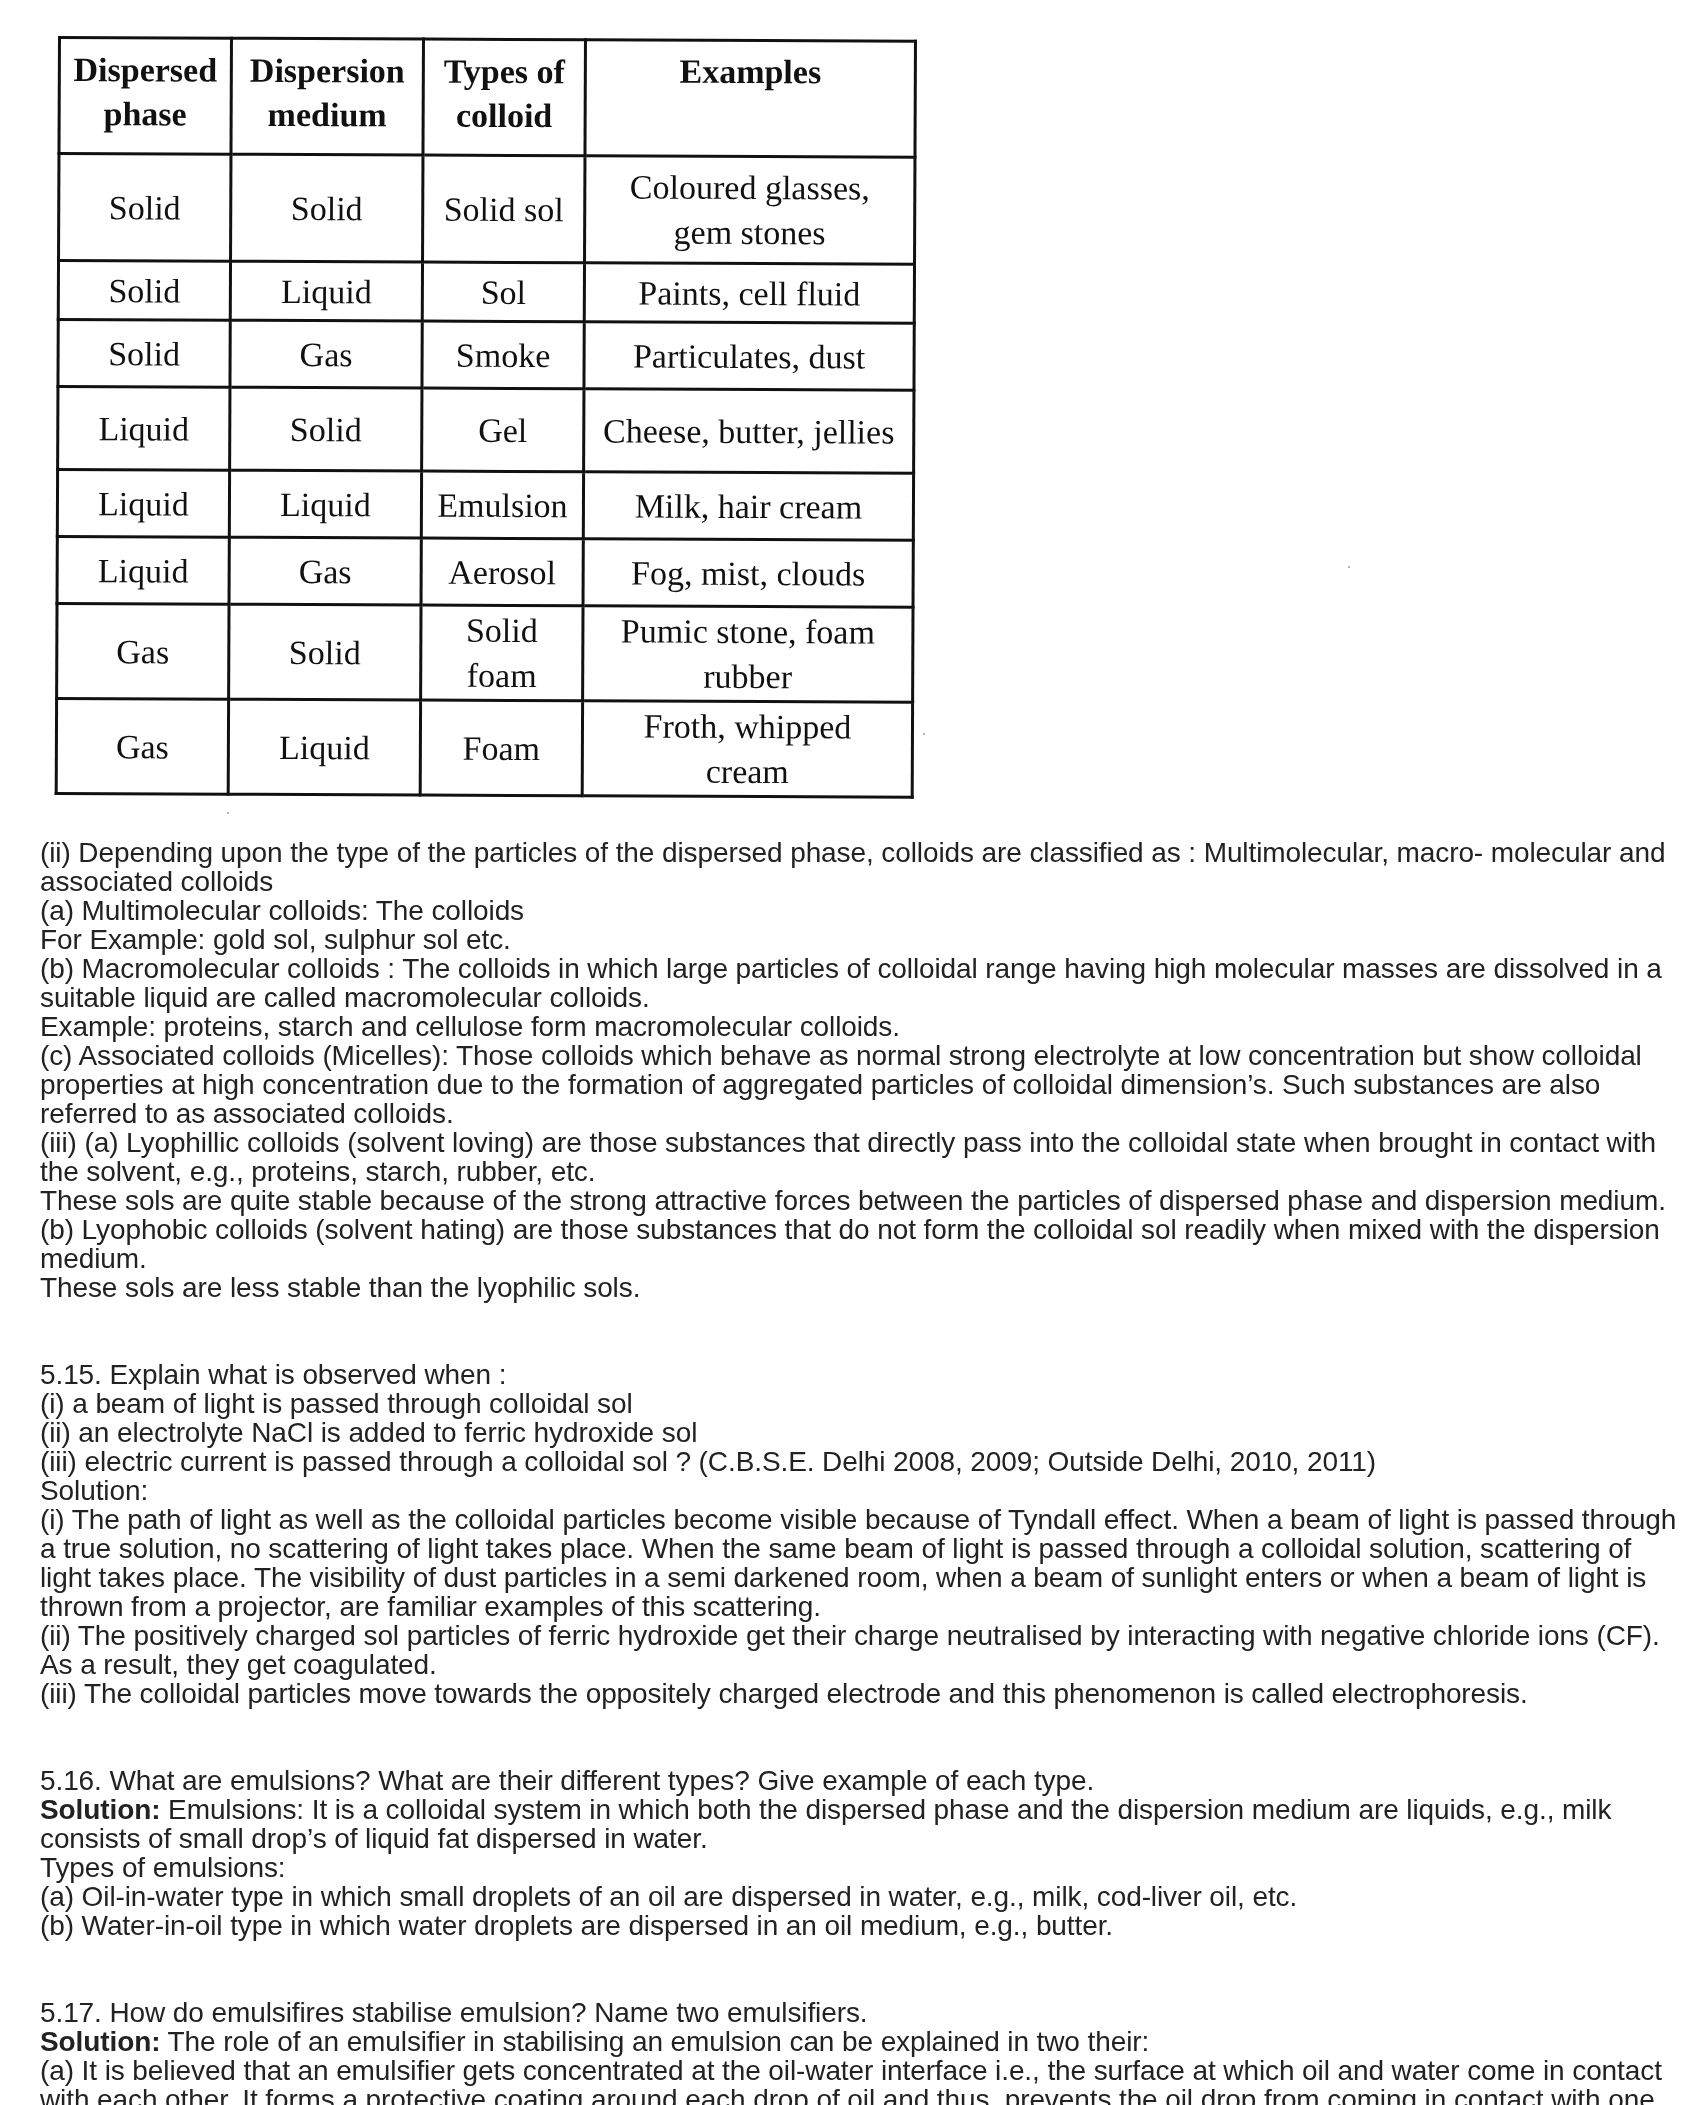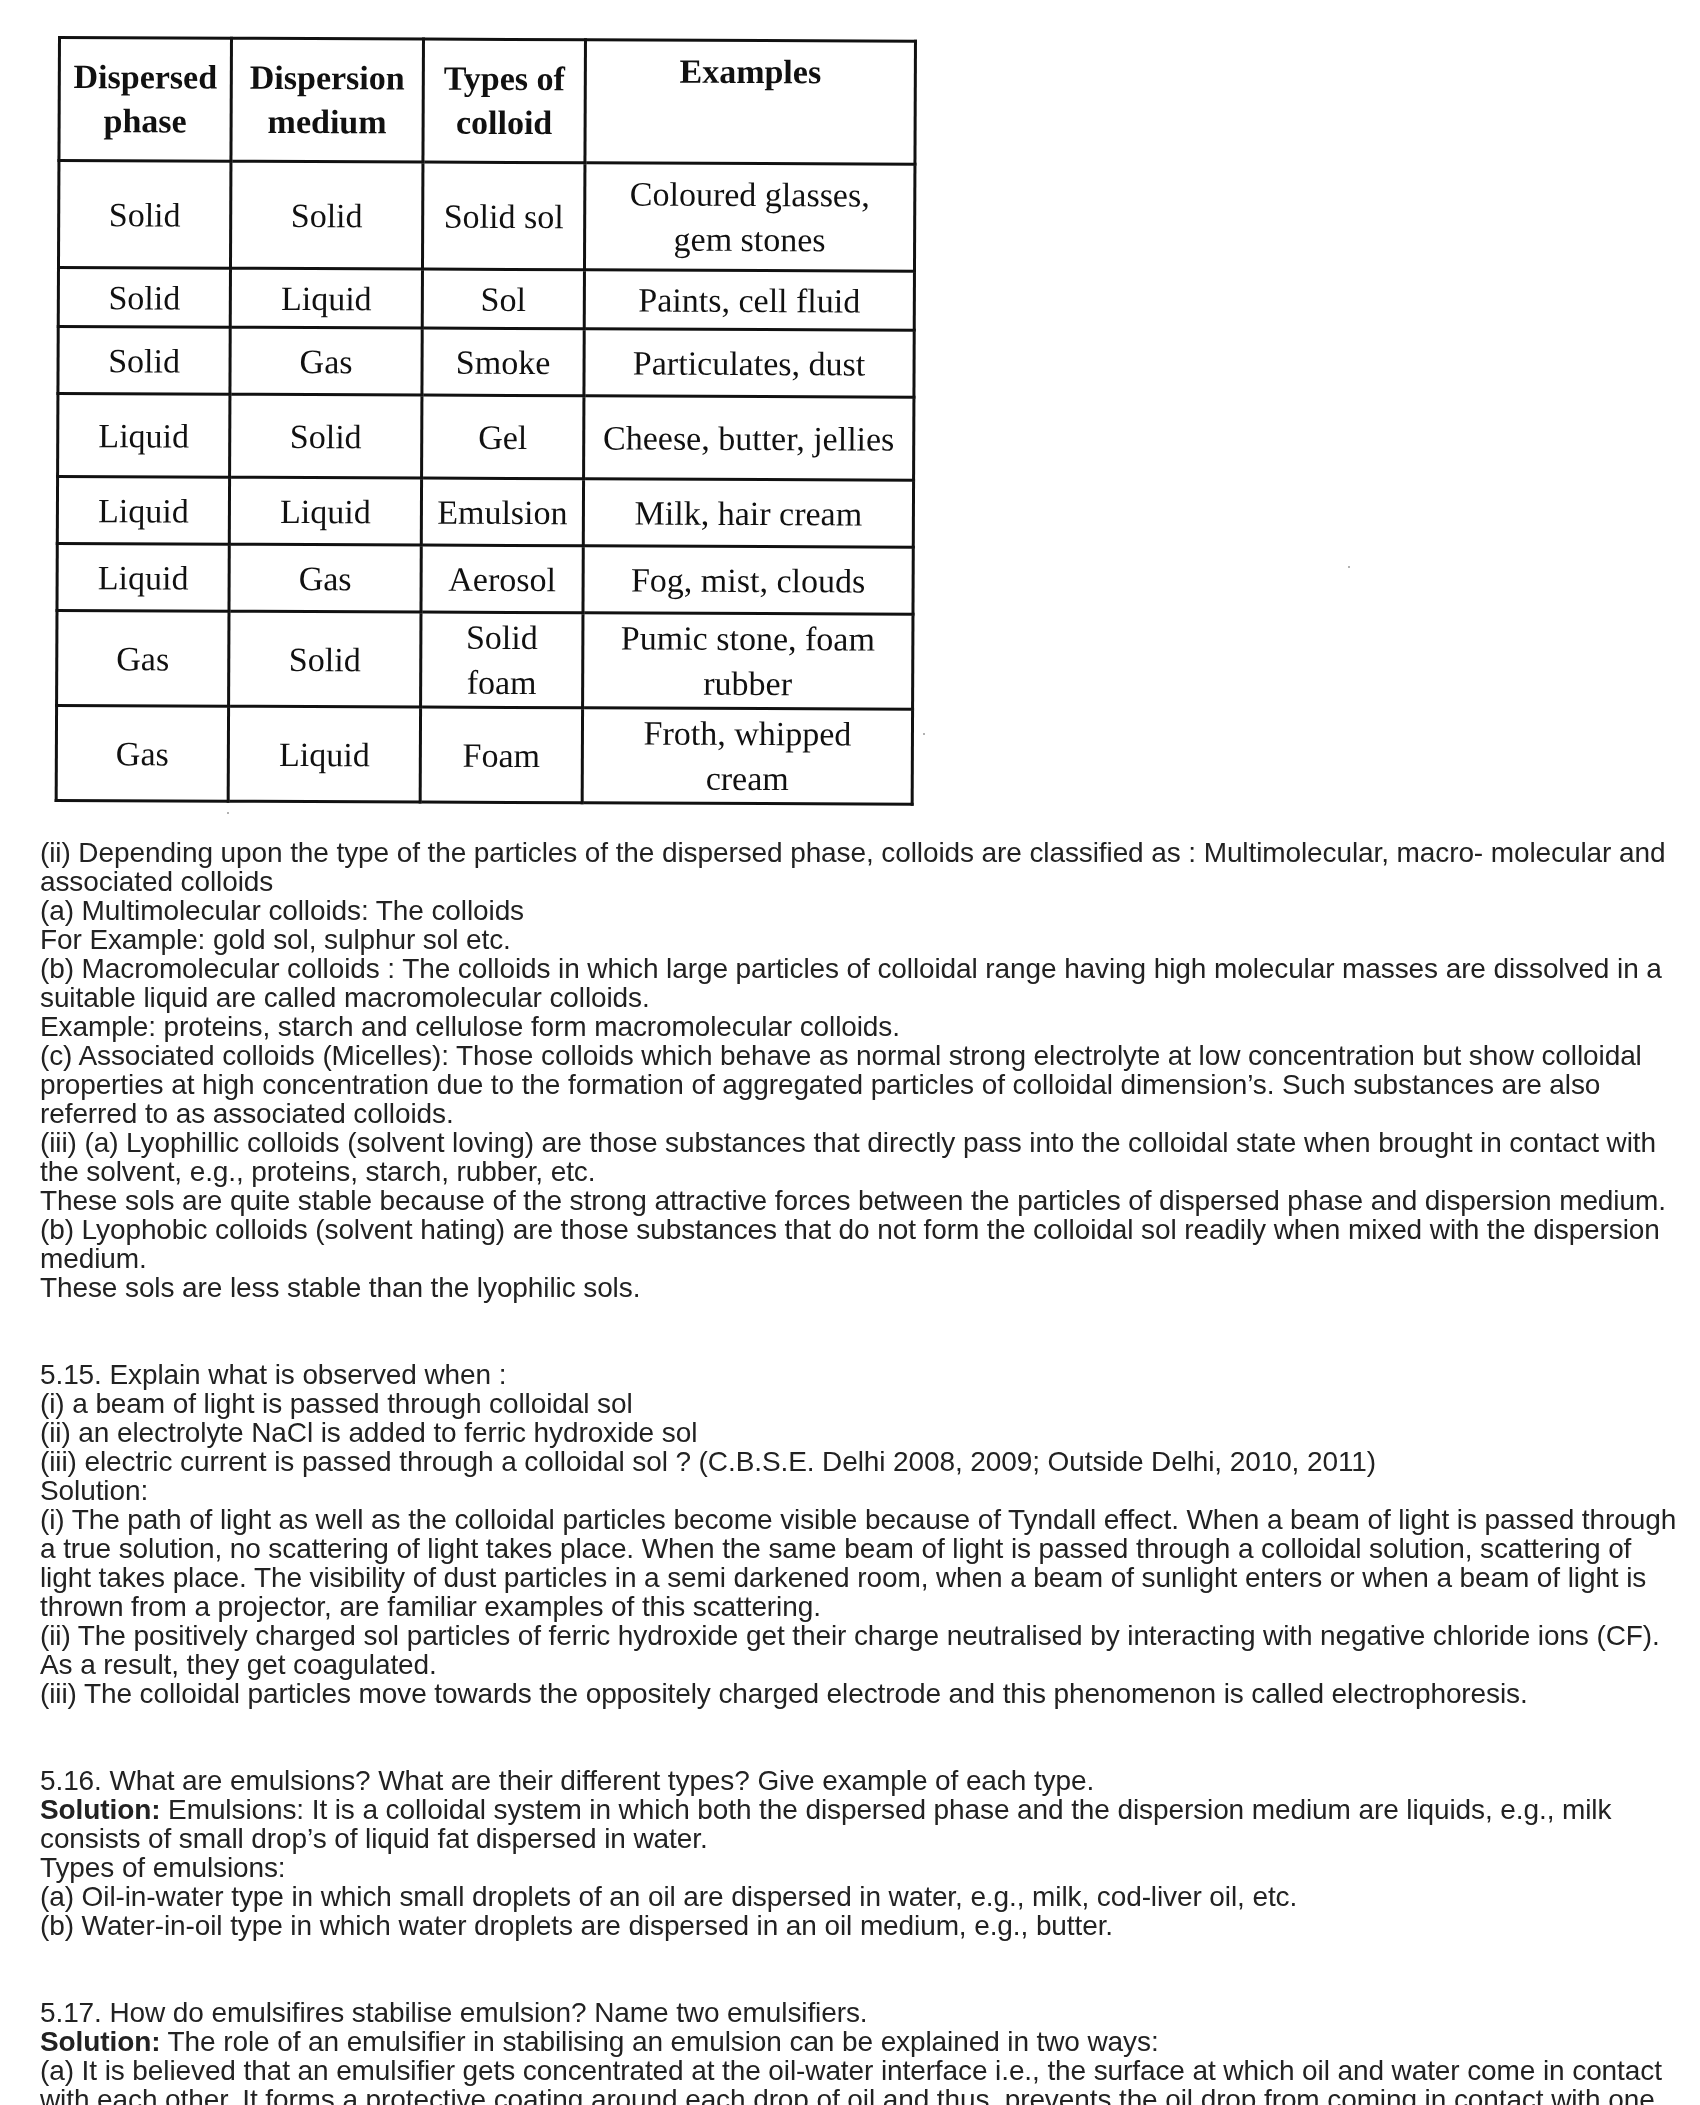--- a/index.html
+++ b/index.html
@@ -14,21 +14,21 @@
     font-family: "Liberation Serif", serif; color: #111111;
     transform: rotate(0.25deg); transform-origin: top left;
   }
   .colloid-table th, .colloid-table td {
     border: 3px solid #111111;
     text-align: center; vertical-align: middle;
     padding: 0 4px; line-height: 45px;
   }
   .colloid-table th {
     font-weight: bold; font-size: 34px; height: 104px; line-height: 44px;
-    vertical-align: top; padding-top: 16px;
+    vertical-align: top; padding-top: 9px;
   }
   .colloid-table td { font-size: 34px; }
   .colloid-table col.c1 { width: 172px; }
   .colloid-table col.c2 { width: 192px; }
   .colloid-table col.c3 { width: 162px; }
   .colloid-table col.c4 { width: 330px; }
   .colloid-table tr.r-tall td { height: 104px; }
   .colloid-table tr.r-short td { height: 56px; }
   .colloid-table tr.r-mid td { height: 80px; }
   .colloid-table tr.r-med td { height: 64px; }
@@ -199,20 +199,20 @@
     <p><span class="lbl">Solution:</span><span> Emulsions: It is a colloidal system in which both the dispersed phase and the dispersion medium are liquids, e.g., milk consists of small drop’s of liquid fat dispersed in water.</span></p>
     <p>Types of emulsions:</p>
     <p>(a) Oil-in-water type in which small droplets of an oil are dispersed in water, e.g., milk, cod-liver oil, etc.</p>
     <p>(b) Water-in-oil type in which water droplets are dispersed in an oil medium, e.g., butter.</p>
   </section>
 
   <div class="blank"></div>
 
   <section>
     <p class="q">5.17. How do emulsifires stabilise emulsion? Name two emulsifiers.</p>
-    <p><span class="lbl">Solution:</span><span> The role of an emulsifier in stabilising an emulsion can be explained in two ways:</span></p>
+    <p><span class="lbl">Solution:</span><span> The role of an emulsifier in stabilising an emulsion can be explained in two their:</span></p>
     <p>(a) It is believed that an emulsifier gets concentrated at the oil-water interface i.e., the surface at which oil and water come in contact with each other. It forms a protective coating around each drop of oil and thus, prevents the oil drop from coming in contact with one another. The oil drops remain suspended in water and are not coagulated.</p>
   </section>
 </div>
 
 <span class="specks" style="left:1348px; top:566px;"></span>
 <span class="specks" style="left:923px; top:733px;"></span>
 <span class="specks" style="left:227px; top:812px;"></span>
 
 </body></html>

